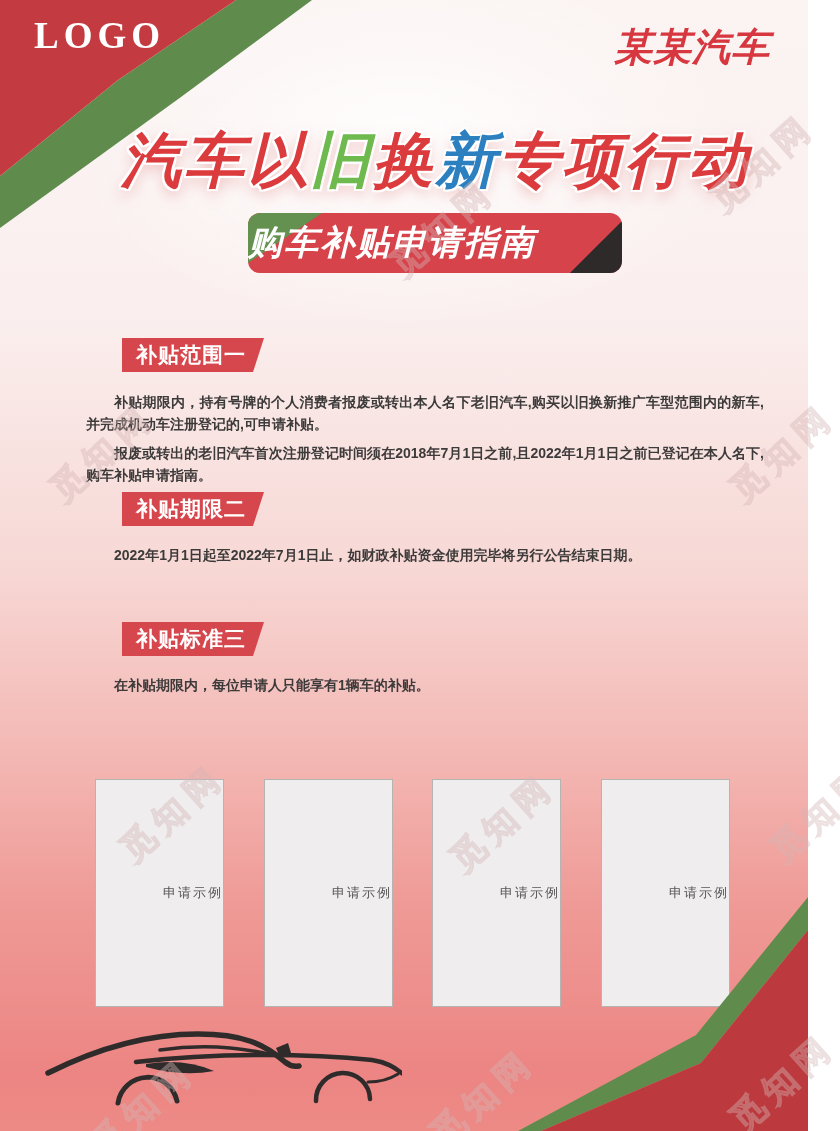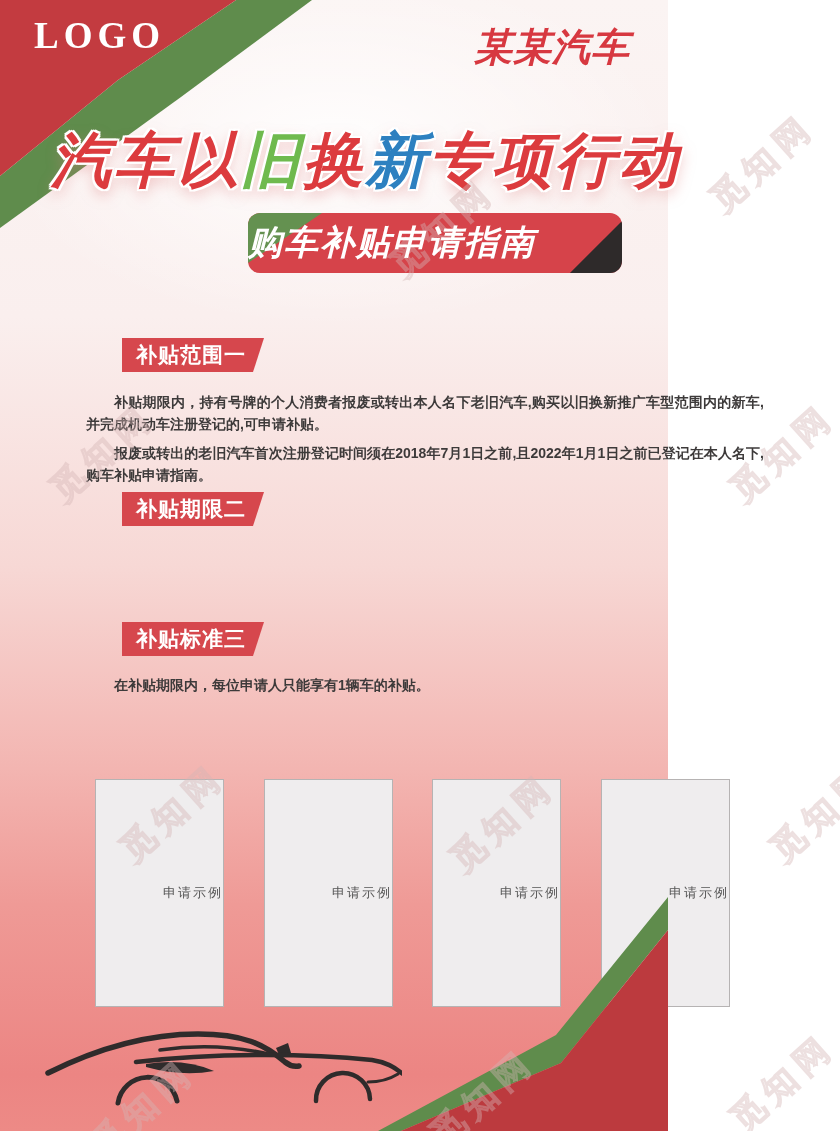--- a/index.html
+++ b/index.html
@@ -1,24 +1,25 @@
 <!DOCTYPE html>
 <html><head>
 <meta charset="utf-8">
 <style>
   html,body{margin:0;padding:0;}
   body{width:840px;height:1131px;position:relative;overflow:hidden;
        font-family:"Liberation Sans","DejaVu Sans",sans-serif;}
-  .stage{position:absolute;inset:0;width:668px;height:1131px;
+  .stage{position:absolute;inset:0;width:780px;height:1131px;
     background:
       radial-gradient(ellipse 560px 300px at 50% 13%, rgba(255,255,255,.9) 0%, rgba(255,252,252,0) 60%),
       linear-gradient(180deg,#fbf4f3 0%,#faefee 28%,#f7d8d5 50%,#f3b5b1 68%,#ef9removed 0,#ef9a96 80%,#ec8583 95%,#ed8a86 100%);
     background:
       radial-gradient(ellipse 560px 300px at 50% 13%, rgba(255,255,255,.9) 0%, rgba(255,252,252,0) 60%),
       linear-gradient(180deg,#fbf4f3 0%,#faefee 28%,#f7d8d5 50%,#f3b5b1 68%,#ef9a96 80%,#ec8583 95%,#ed8a86 100%);
+    padding-left: 28px;
   }
   svg{display:block}
   
   .corner-tl{position:absolute;left:0;top:0;width:330px;height:240px;pointer-events:none;}
   .logo{position:absolute;left:34px;top:14px;color:#fff;
         font-family:"Liberation Serif","DejaVu Serif",serif;
         font-size:37px;font-weight:bold;letter-spacing:5px;}
   .company{position:absolute;right:38px;top:22px;color:#d73840;
            font-size:38px;font-weight:900;font-style:italic;letter-spacing:1px;}
   
@@ -96,20 +97,21 @@
   </div>
   <div class="body-text" style="top:384px">
     <p>补贴期限内，持有号牌的个人消费者报废或转出本人名下老旧汽车,购买以旧换新推广车型范围内的新车,并完成机动车注册登记的,可申请补贴。</p>
     <p>报废或转出的老旧汽车首次注册登记时间须在2018年7月1日之前,且2022年1月1日之前已登记在本人名下,购车补贴申请指南。</p>
   </div>
 
   <div class="flag" style="top:492px">
     <span>补贴期限二</span>
   </div>
   <div class="body-text" style="top:537px">
+    <p>2022年1月1日起至2022年7月1日止，如财政补贴资金使用完毕将另行公告结束日期。</p>
   </div>
 
   <div class="flag" style="top:622px">
     <span>补贴标准三</span>
   </div>
   <div class="body-text" style="top:667px">
     <p>在补贴期限内，每位申请人只能享有1辆车的补贴。</p>
   </div>
 
   <div class="card" style="left:95px">

